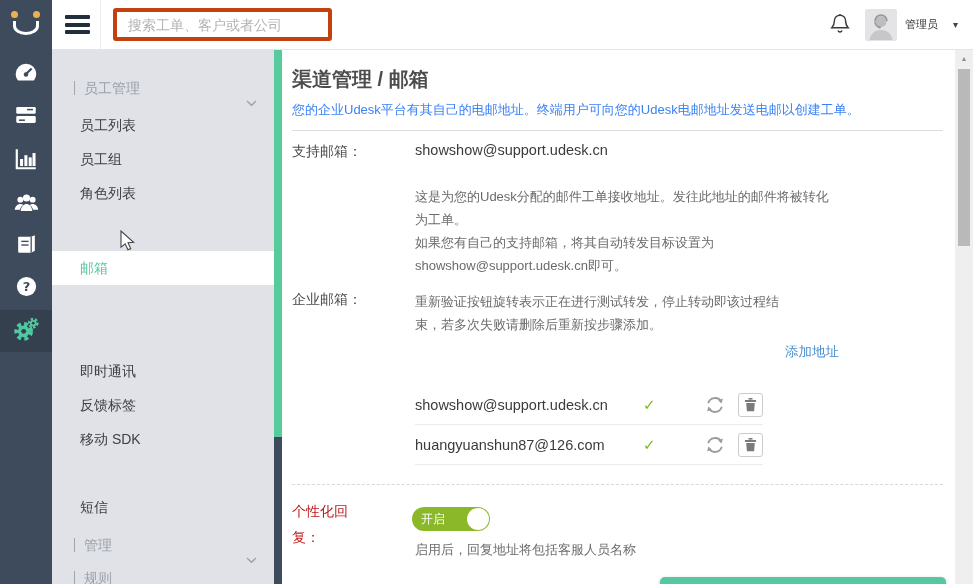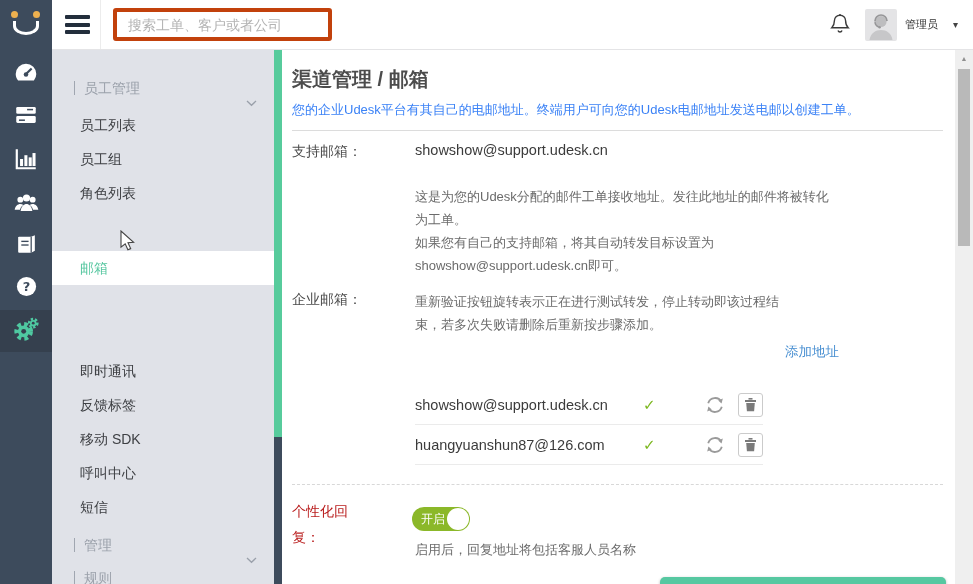--- a/index.html
+++ b/index.html
@@ -52,21 +52,21 @@
   .company-note { position:absolute; left:133px; top:240px; width:378px; font-size:13px; line-height:23px; color:#6b6b6b; }
   .add-link { position:absolute; left:503px; top:293px; font-size:13.5px; color:#4a90d2; cursor:pointer; }
   .email-list { position:absolute; left:133px; top:335px; width:348px; }
   .email-row { height:40px; display:flex; align-items:center; border-bottom:1px solid #ebebeb; }
   .email-addr { font-size:14.5px; color:#3b3b3b; width:228px; }
   .check { color:#7cb71f; font-size:15px; font-weight:bold; }
   .refresh-btn { margin-left:auto; width:22px; height:22px; cursor:pointer; }
   .trash-btn { margin-left:12px; width:25px; height:24px; border:1px solid #cbcbcb; border-radius:3px; background:#fff; display:flex; align-items:center; justify-content:center; cursor:pointer; }
   .dashed { position:absolute; left:10px; width:651px; top:434px; border-top:1px dashed #d8d8d8; }
   .pr-label { position:absolute; left:10px; top:448px; width:70px; font-size:14px; color:#b91c1c; line-height:26px; }
-  .toggle { position:absolute; left:130px; top:457px; width:58px; height:24px; border-radius:13px; background:#8bb829; cursor:pointer; }
+  .toggle { position:absolute; left:130px; top:457px; width:78px; height:24px; border-radius:13px; background:#8bb829; cursor:pointer; }
   .toggle-label { color:#fff; font-size:12px; line-height:24px; padding-left:9px; }
   .toggle-knob { position:absolute; right:1px; top:1px; width:22px; height:22px; border-radius:50%; background:#fff; }
   .pr-note { position:absolute; left:133px; top:491px; font-size:13px; color:#6b6b6b; }
   .save-btn { position:absolute; left:378px; top:527px; width:286px; height:40px; border:none; border-radius:5px; background:#56c8a1; box-shadow:0 1px 3px rgba(0,0,0,.3); cursor:pointer; }
 
   
   .vscroll { position:absolute; left:955px; top:50px; width:18px; height:534px; background:#efefef; z-index:4; }
   .vscroll-up { position:absolute; top:5px; left:0; width:18px; text-align:center; font-size:7px; color:#8f8f8f; cursor:pointer; }
   .vscroll-thumb { position:absolute; left:3px; top:19px; width:12px; height:177px; background:#b9b9b9; cursor:pointer; }
 
@@ -176,21 +176,20 @@
   <div class="side-row group" style="top:21px"><span class="pipe"></span><span>员工管理</span><span class="chev"><svg width="11" height="7" viewBox="0 0 11 7">
           <polyline points="1,1 5.5,5.3 10,1" fill="none" stroke="#9aa0aa" stroke-width="1.3"></polyline>
         </svg></span></div>
   <div class="side-row" style="top:58px"><span>员工列表</span></div>
   <div class="side-row" style="top:92px"><span>员工组</span></div>
   <div class="side-row" style="top:126px"><span>角色列表</span></div>
   <div class="side-row active" style="top:201px"><span>邮箱</span></div>
   <div class="side-row" style="top:304px"><span>即时通讯</span></div>
   <div class="side-row" style="top:338px"><span>反馈标签</span></div>
   <div class="side-row" style="top:372px"><span>移动 SDK</span></div>
-  <div class="side-row" style="top:406px"><span>呼叫中心</span></div>
   <div class="side-row group" style="top:478px"><span class="pipe"></span><span>管理</span><span class="chev"><svg width="11" height="7" viewBox="0 0 11 7">
           <polyline points="1,1 5.5,5.3 10,1" fill="none" stroke="#9aa0aa" stroke-width="1.3"></polyline>
         </svg></span></div>
   <div class="side-row" style="top:440px"><span>短信</span></div>
   <div class="side-row group" style="top:511px"><span class="pipe"></span><span>规则</span><span class="chev"></span></div>
 </nav>
 
 <div class="strip">
   <div class="strip-green"></div>
 </div>

